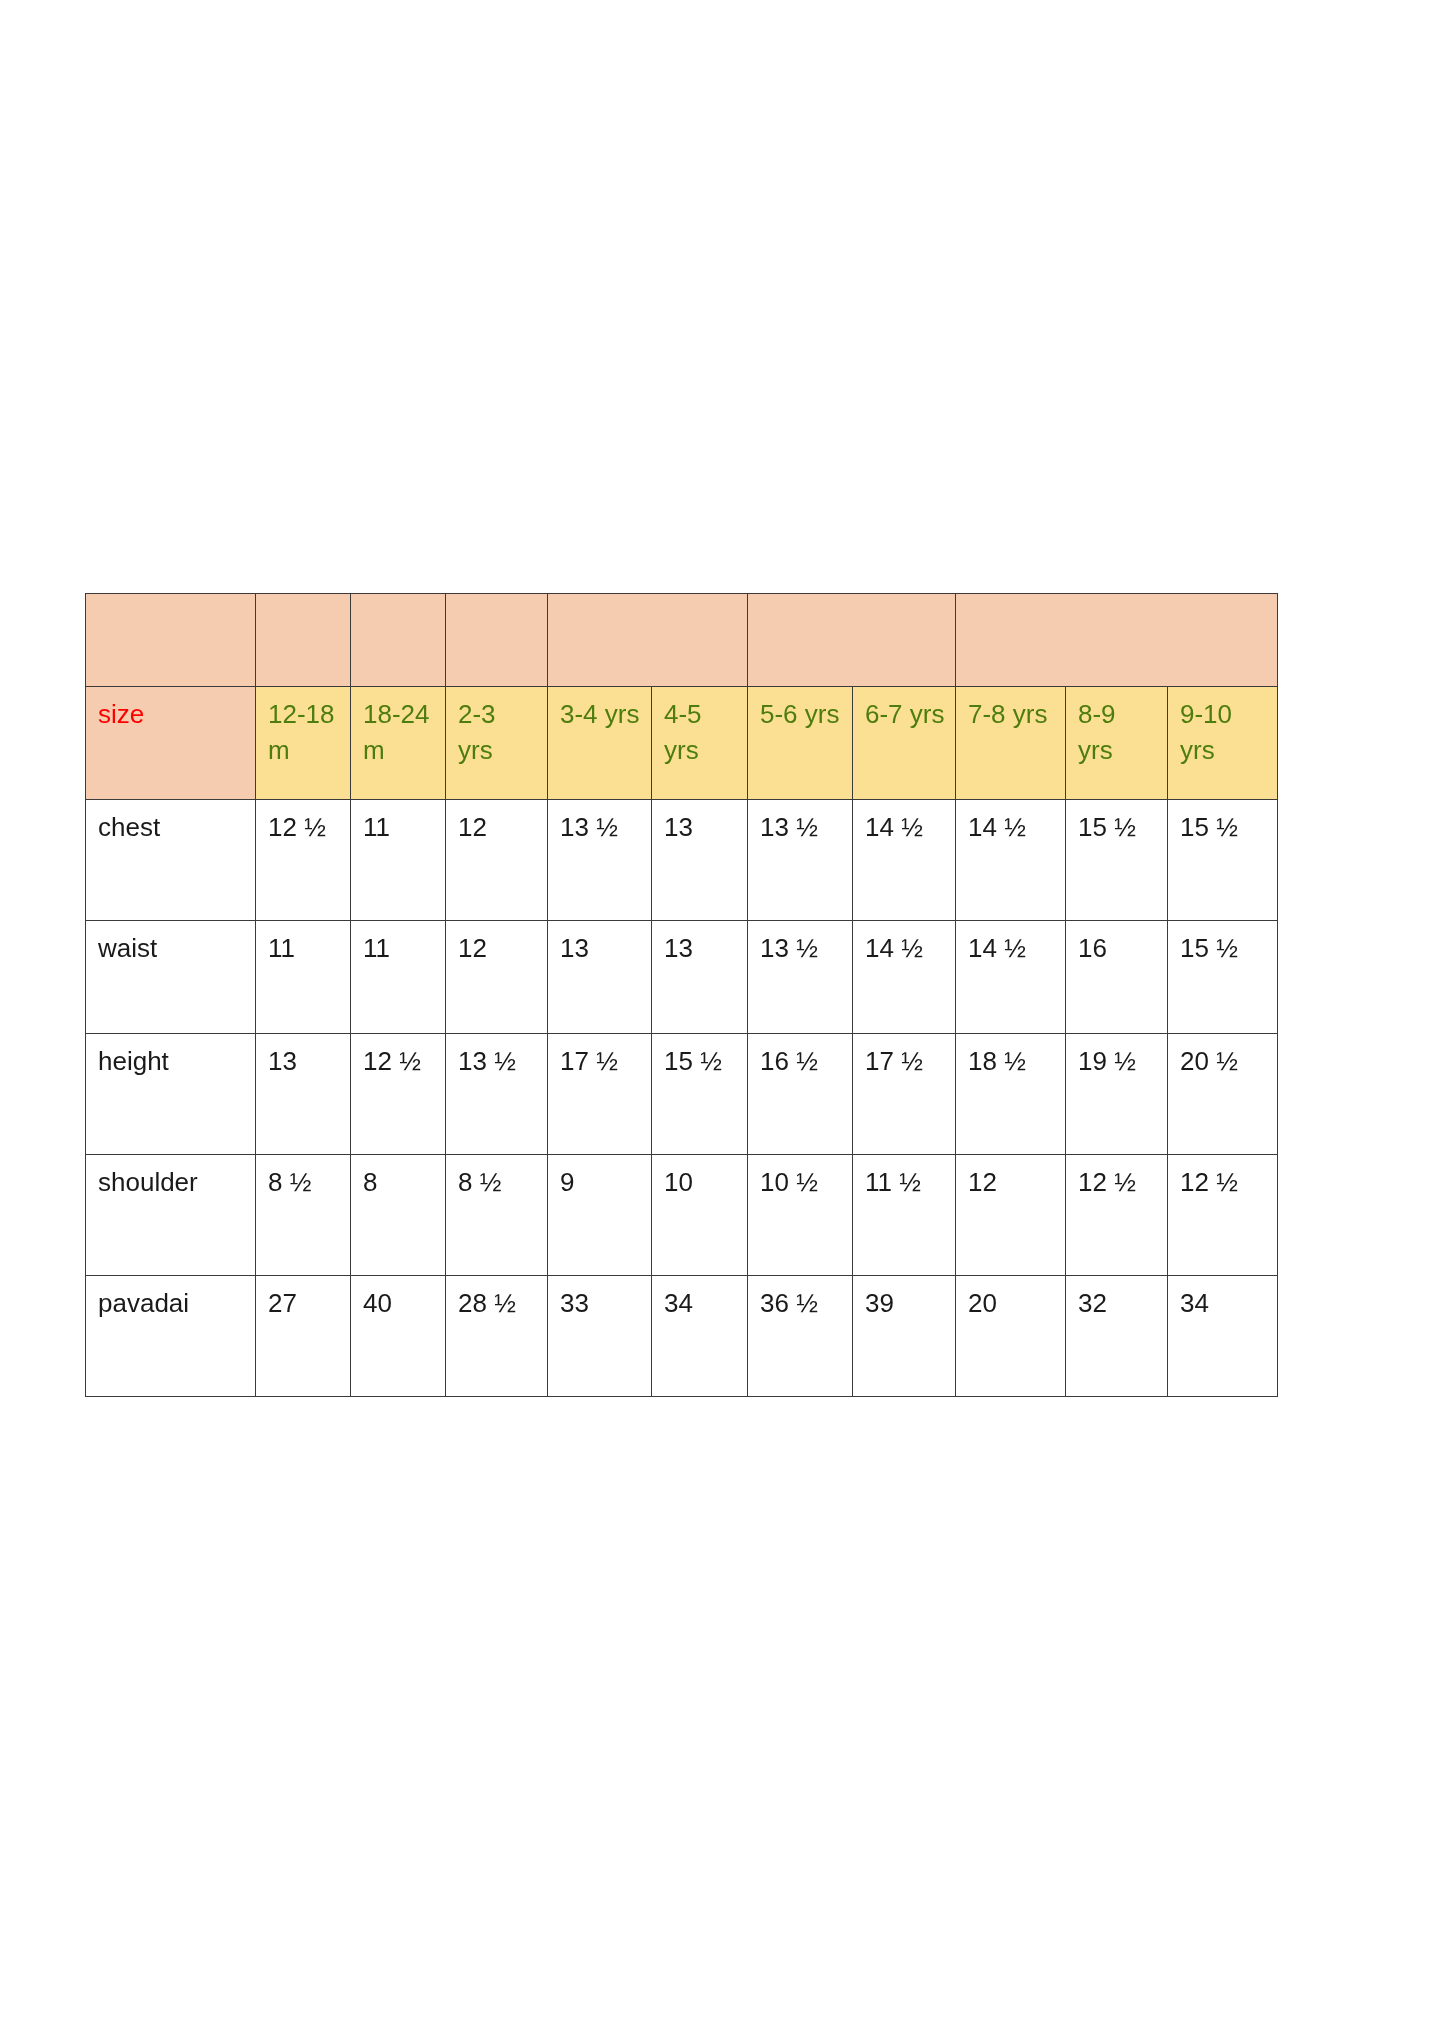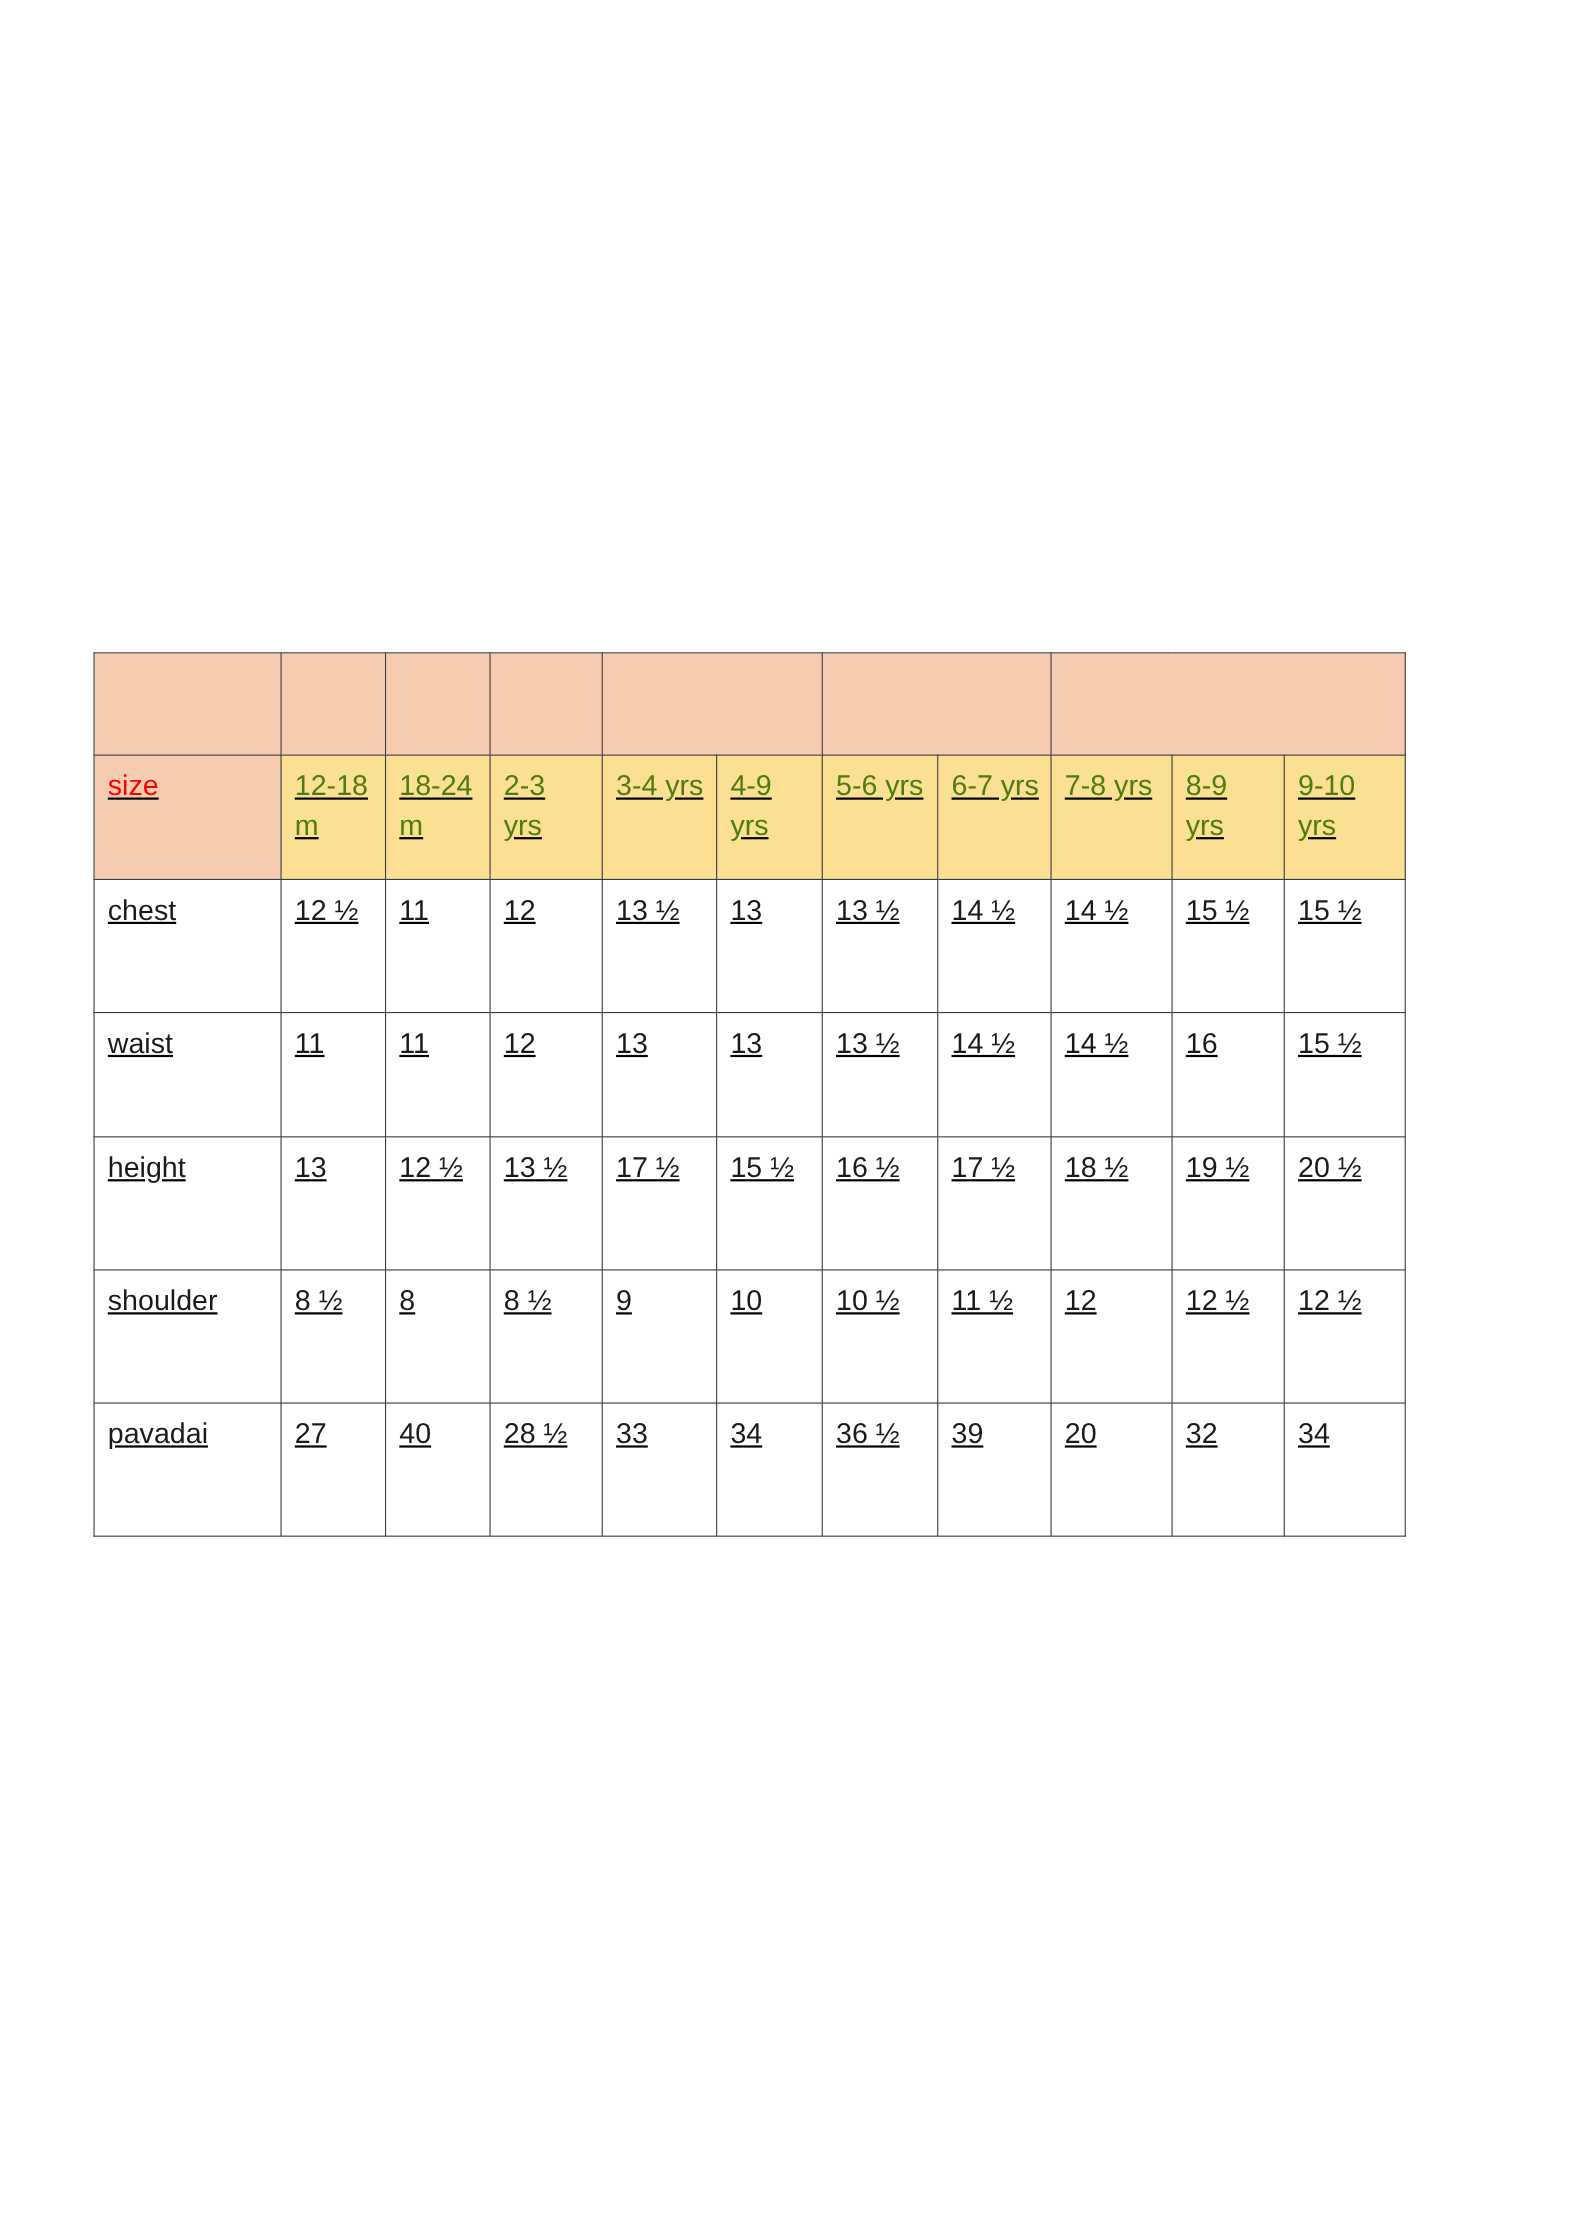--- a/index.html
+++ b/index.html
@@ -21,21 +21,20 @@
     top: 0;
     width: 1445px;
     height: 2022px;
     background: #ffffff;
   }
 
   .table-wrap {
     position: absolute;
     left: 85px;
     top: 593px;
-    text-decoration: underline;
   }
 
   table.size-chart {
     border-collapse: collapse;
     table-layout: fixed;
   }
 
   table.size-chart td {
     border: 1px solid #3b3b3b;
     vertical-align: top;
@@ -126,21 +125,21 @@
           <td colspan="2"></td>
           <td colspan="3"></td>
         </tr>
 
         <tr class="header-row">
           <td class="row-label">size</td>
           <td class="size-cell nowrapish">12-18 m</td>
           <td class="size-cell nowrapish">18-24 m</td>
           <td class="size-cell nowrapish">2-3 yrs</td>
           <td class="size-cell nowrapish">3-4 yrs</td>
-          <td class="size-cell nowrapish">4-9 yrs</td>
+          <td class="size-cell nowrapish">4-5 yrs</td>
           <td class="size-cell nowrapish">5-6 yrs</td>
           <td class="size-cell nowrapish">6-7 yrs</td>
           <td class="size-cell nowrapish">7-8 yrs</td>
           <td class="size-cell nowrapish">8-9 yrs</td>
           <td class="size-cell nowrapish">9-10 yrs</td>
         </tr>
 
         <tr class="body-row tall">
           <td class="row-label">chest</td>
           <td>12 ½</td>

